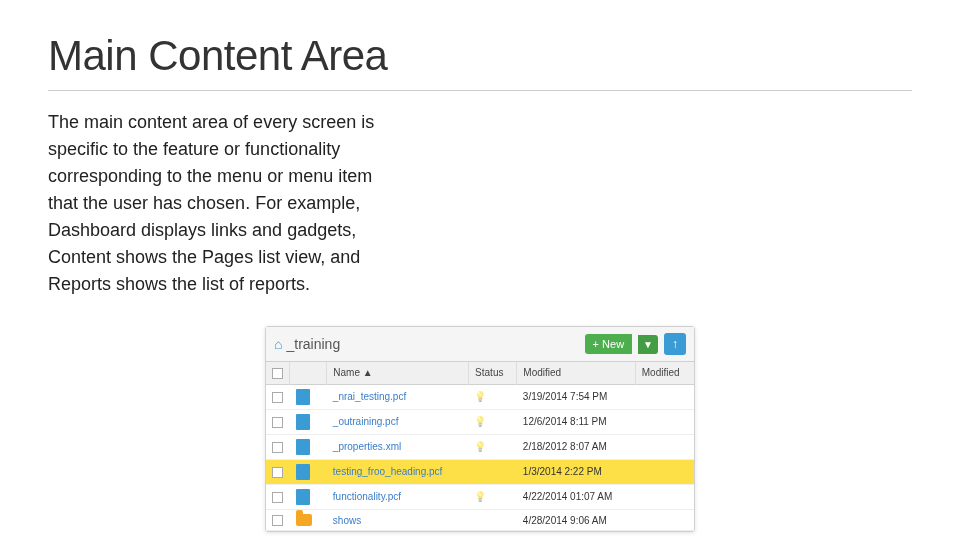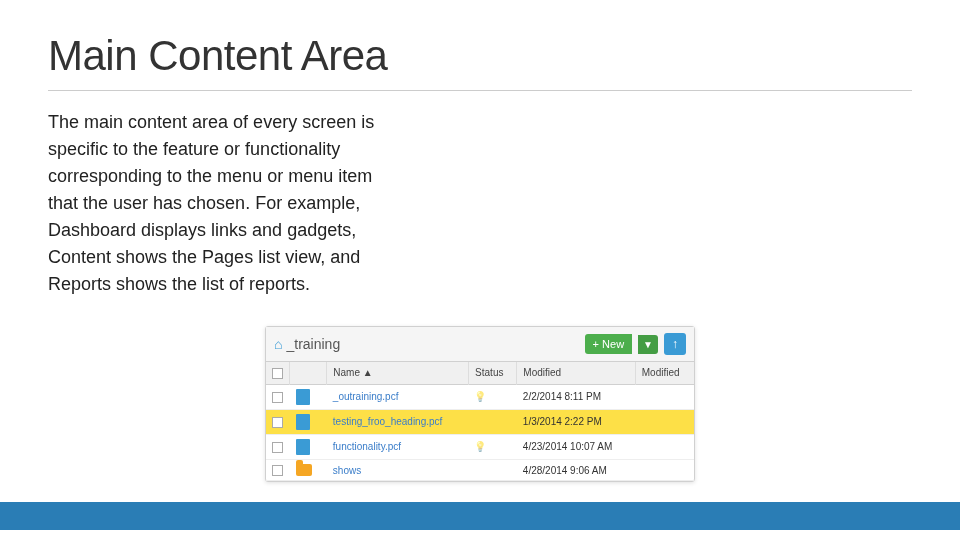--- a/index.html
+++ b/index.html
@@ -274,42 +274,58 @@
               <tr>
                 <th><span class="cb"></span></th>
                 <th></th>
                 <th>Name ▲</th>
                 <th>Status</th>
                 <th>Modified</th>
                 <th>Modified</th>
               </tr>
             </thead>
             <tbody id="fm-tbody">
+            <tr>
+                  <td class="checkbox-cell"><span class="cb"></span></td>
+                  <td><span class="file-icon" style="background: rgb(58, 155, 213);"></span></td>
+                  <td><a class="file-name-link" href="#">_nrai_testing.pcf</a></td>
+                  <td><span class="status-icon" style="font-size: 10px; opacity: 0.5;">💡</span></td>
+                  <td>3/19/2014 7:54 PM</td>
+                  <td></td>
+                </tr>
                 <tr>
                   <td class="checkbox-cell"><span class="cb"></span></td>
                   <td><span class="file-icon" style="background: rgb(58, 155, 213);"></span></td>
                   <td><a class="file-name-link" href="#">_outraining.pcf</a></td>
                   <td><span class="status-icon" style="font-size: 10px; opacity: 0.5;">💡</span></td>
-                  <td>2/2/2014 8:11 PM</td>
+                  <td>12/6/2014 8:11 PM</td>
+                  <td></td>
+                </tr>
+                <tr>
+                  <td class="checkbox-cell"><span class="cb"></span></td>
+                  <td><span class="file-icon" style="background: rgb(58, 155, 213);"></span></td>
+                  <td><a class="file-name-link" href="#">_properties.xml</a></td>
+                  <td><span class="status-icon" style="font-size: 10px; opacity: 0.5;">💡</span></td>
+                  <td>2/18/2012 8:07 AM</td>
                   <td></td>
                 </tr>
                 <tr class="highlighted">
                   <td class="checkbox-cell"><span class="cb"></span></td>
                   <td><span class="file-icon" style="background: rgb(58, 155, 213);"></span></td>
                   <td><a class="file-name-link" href="#">testing_froo_heading.pcf</a></td>
                   <td></td>
                   <td>1/3/2014 2:22 PM</td>
                   <td></td>
                 </tr>
                 <tr>
                   <td class="checkbox-cell"><span class="cb"></span></td>
                   <td><span class="file-icon" style="background: rgb(58, 155, 213);"></span></td>
                   <td><a class="file-name-link" href="#">functionality.pcf</a></td>
                   <td><span class="status-icon" style="font-size: 10px; opacity: 0.5;">💡</span></td>
-                  <td>4/23/2014 10:07 AM</td>
+                  <td>4/22/2014 01:07 AM</td>
                   <td></td>
                 </tr>
                 <tr>
                   <td class="checkbox-cell"><span class="cb"></span></td>
                   <td><span class="folder-icon"></span></td>
                   <td><a class="file-name-link" href="#">shows</a></td>
                   <td></td>
                   <td>4/28/2014 9:06 AM</td>
                   <td></td>
                 </tr>

